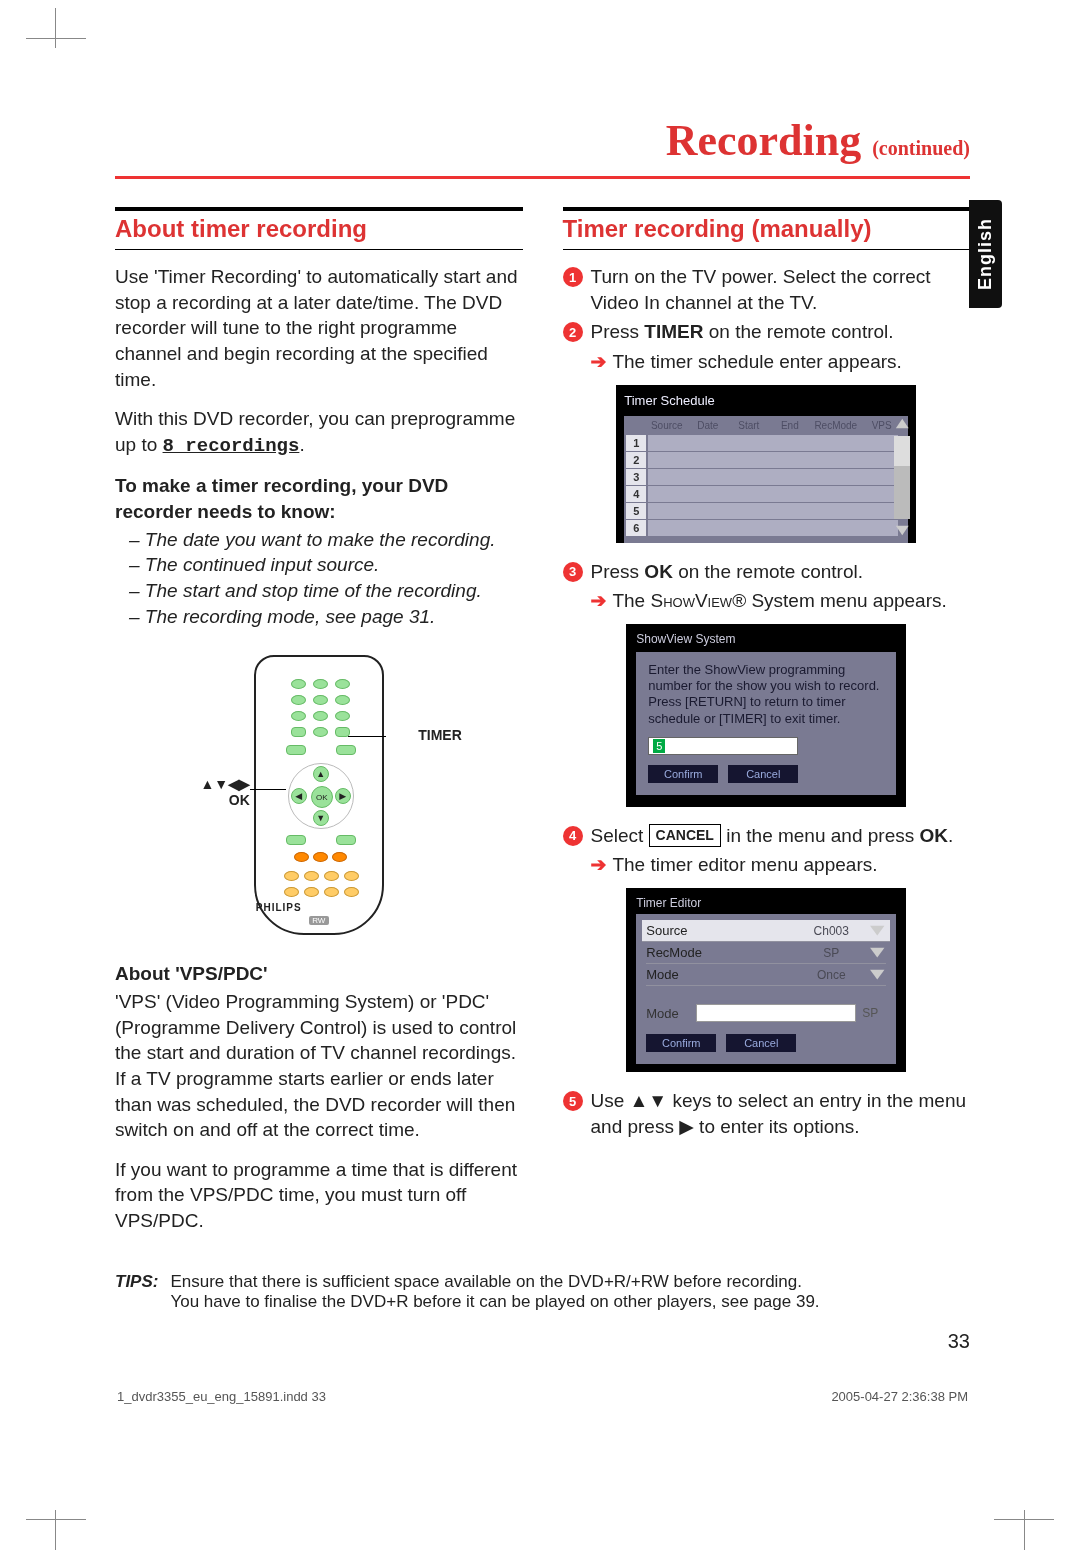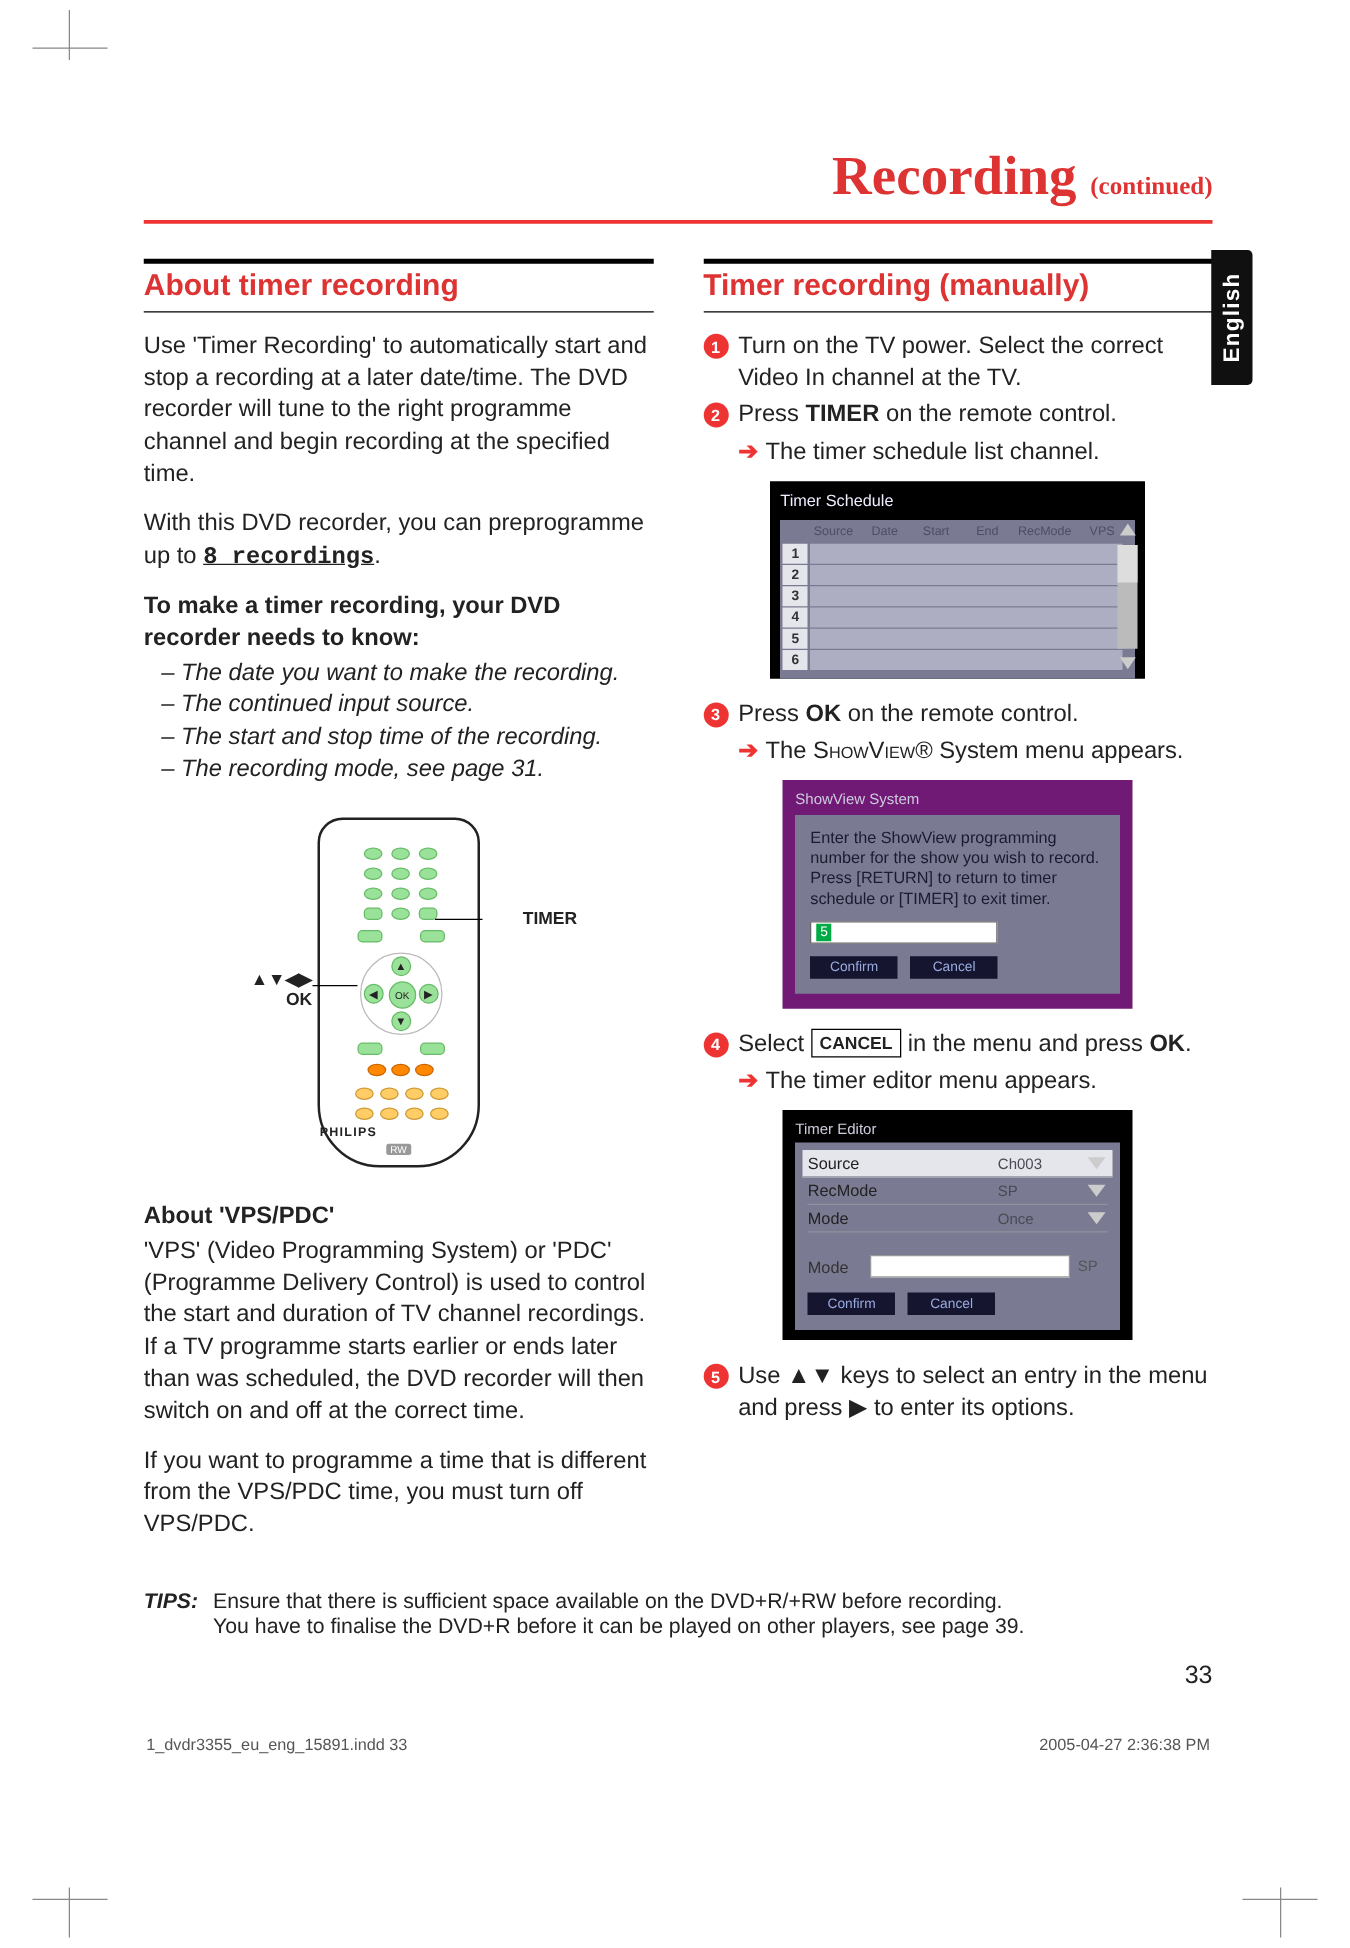--- a/index.html
+++ b/index.html
@@ -110,35 +110,35 @@
   .sched-head span { flex:1; text-align:center; opacity:0.7;}
   .sched-row { display:flex; align-items:center; margin-bottom:1px; }
   .sched-row .rn { width:20px; height:16px; background:#e5e5ec; color:#333; font-size:11px; font-weight:bold; text-align:center; line-height:16px;}
   .sched-row .rc { flex:1; height:16px; background:#aeaec2; margin-left:2px;}
   .sched .tri { position:absolute; right:-2px; width:16px; height:16px; background:#ccc; }
   .tri-up { top:0; clip-path: polygon(50% 20%, 90% 80%, 10% 80%);}
   .tri-dn { bottom:4px; clip-path: polygon(10% 20%, 90% 20%, 50% 80%);}
   .sched .bar { position:absolute; right:-2px; top:20px; bottom:24px; width:16px; background:#bbb;}
   .sched .thumb { position:absolute; right:-2px; top:20px; width:16px; height:30px; background:#ddd;}
 
-  .screen2 { background:#701a75; width:280px; margin:8px auto 16px auto; padding:4px 0;}
+  .screen2 { background:#000000; width:280px; margin:8px auto 16px auto; padding:4px 0;}
   .screen2 .t { color:#ccd; font-size:12px; padding:4px 10px 6px 10px;}
   .screen2 .body { background:#7a7a92; margin:0 10px 8px 10px; padding:10px 12px 12px 12px;}
   .screen2 .body p { color:#1a1a30; font-size:13px; margin-bottom:10px; line-height:1.25;}
   .screen2 .inp { background:#fff; color:#333; width:150px; height:18px; padding:1px 4px; font-size:12px; border:1px solid #666; display:flex;}
   .screen2 .inp .d { background:#0a4; color:#fff; width:12px; text-align:center; height:14px; line-height:14px; font-size:11px;}
   .screen2 .btns { display:flex; gap:10px; margin-top:10px;}
   .screen2 .btn { background:#151530; color:#9ad; width:70px; height:18px; font-size:11px; text-align:center; line-height:18px;}
 
   .screen3 { background:#000; width:280px; margin:8px auto 16px auto; padding:4px 0 8px 0;}
   .screen3 .t { color:#ccd; font-size:12px; padding:4px 10px 4px 10px;}
   .screen3 .body { background:#7a7a92; margin:0 10px; padding:6px 10px 12px 10px;}
   .screen3 .row { display:flex; align-items:center; height:22px; border-bottom:1px solid #91919f;}
   .screen3 .row .lab { flex:1; font-size:13px; color:#222;}
-  .screen3 .row .val { width:70px; font-size:12px; color:#4a4a55; text-align:left; padding-right:4px;}
+  .screen3 .row .val { width:70px; font-size:12px; color:#4a4a55; text-align:center; padding-right:4px;}
   .screen3 .row .dd { width:18px; height:16px; background:#ccc; clip-path: polygon(10% 20%, 90% 20%, 50% 80%);}
   .screen3 .row.sel { background:#e5e5ec; padding:0 4px; margin:0 -4px;}
   .screen3 .modrow { display:flex; align-items:center; margin-top:16px; height:22px;}
   .screen3 .modrow .ib { background:#fff; flex:1; height:18px; border:1px solid #999; margin-right:6px;}
   .screen3 .btns { display:flex; gap:10px; margin-top:10px;}
   .screen3 .btn { background:#151530; color:#9ad; width:70px; height:18px; font-size:11px; text-align:center; line-height:18px;}
 
   .side-tab {
     position: absolute;
     right: 78px;
@@ -257,21 +257,21 @@
       </div>
 
       <div class="step">
         <span class="step-num">2</span>
         <span class="step-body">
           <span>Press </span><b>TIMER</b><span> on the remote control.</span>
         </span>
       </div>
       <div class="arrow-line">
         <span class="arr-ic">➔</span>
-        <span>The timer schedule list channel.</span>
+        <span>The timer schedule enter appears.</span>
       </div>
 
       <div class="screen">
         <div class="screen-title">Timer Schedule</div>
         <div class="sched">
           <div class="sched-head">
             <span>Source</span>
             <span>Date</span>
             <span>Start</span>
             <span>End</span>

